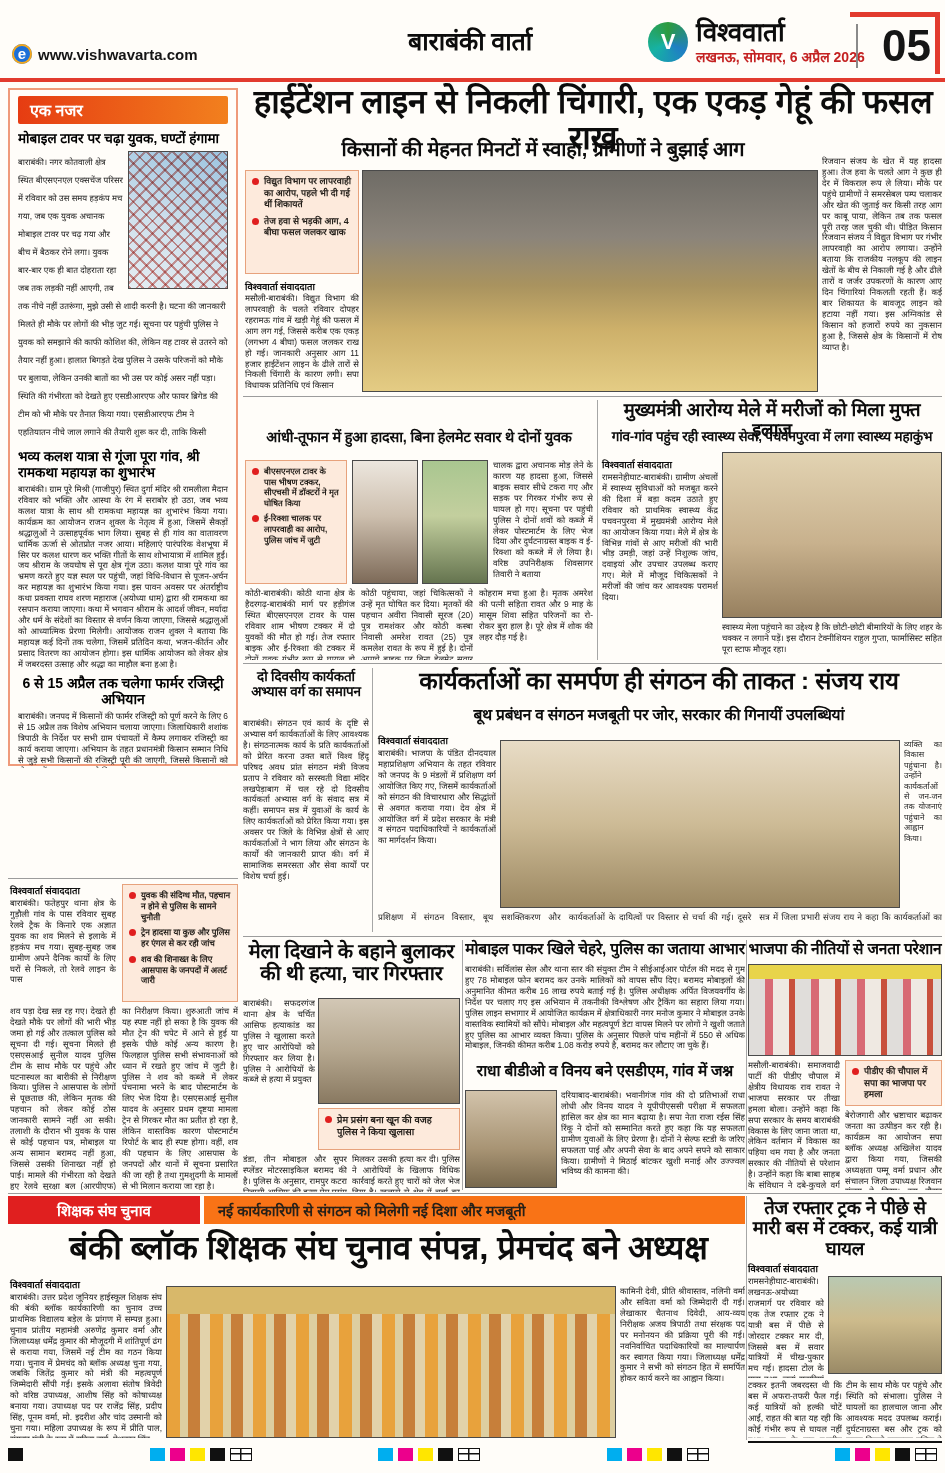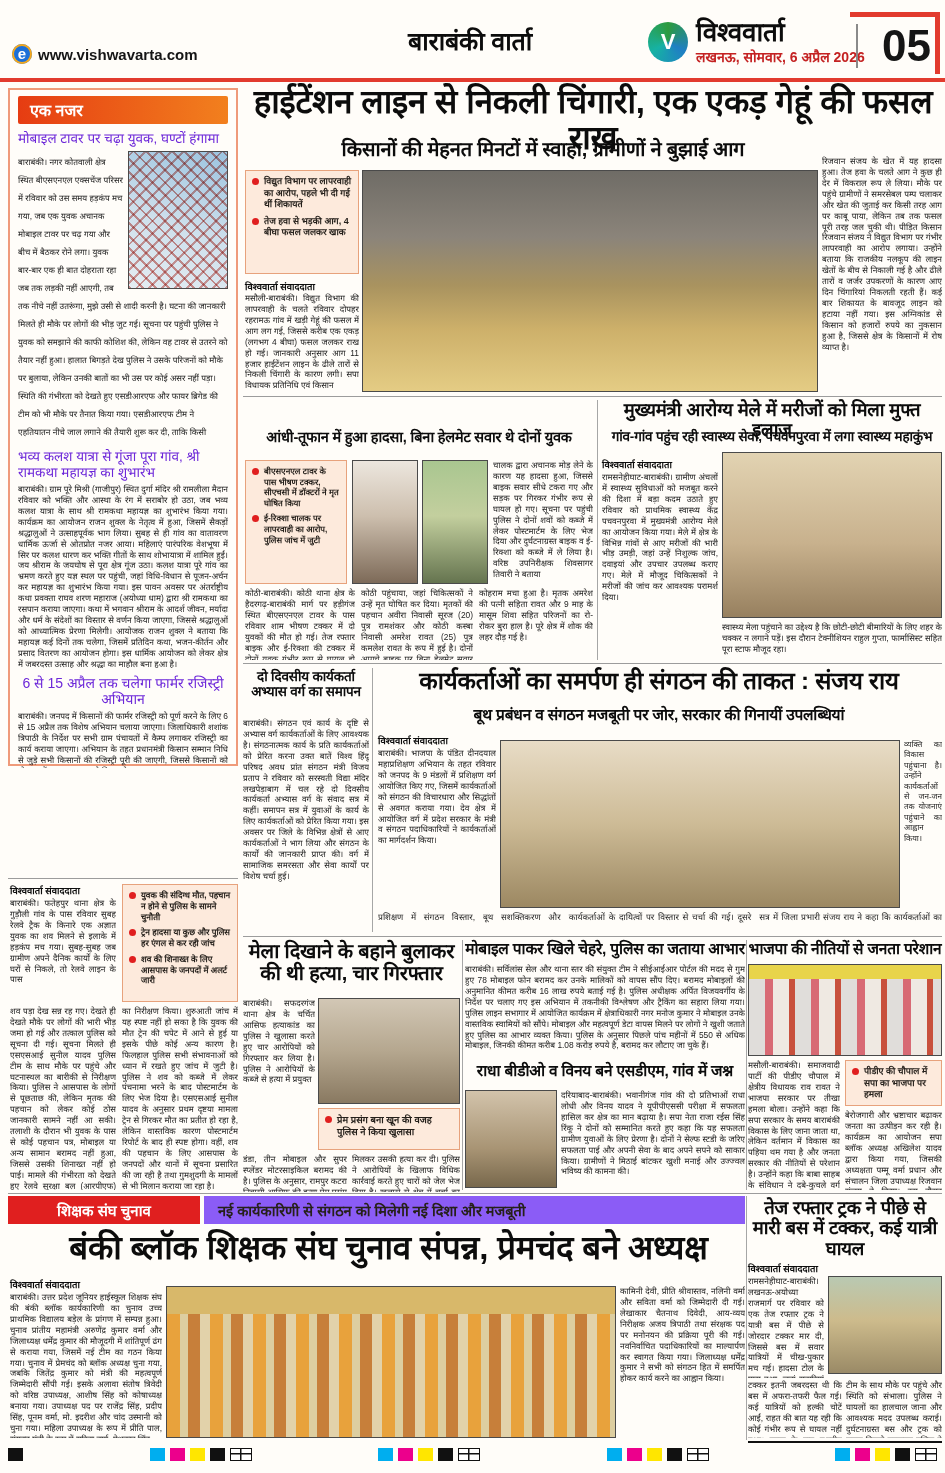--- a/index.html
+++ b/index.html
@@ -26,21 +26,21 @@
          box-shadow:inset 0 0 0 2px #f4a81d}
   .vlogo{width:40px;height:40px;border-radius:50%;
          background:conic-gradient(#2d9a3e,#1f7fc4,#16b2a4,#2d9a3e);
          color:#fff;font-weight:bold;font-size:22px;line-height:40px;text-align:center}
   .pn{border-top:5px solid #e23b2e;border-right:5px solid #e23b2e;display:flex;align-items:center}
   .pnum{border-left:2px solid #8a8a8a;padding-left:24px;font-size:44px;font-weight:bold;line-height:1}
   
   .sbox{border:2px solid #ef9a7a;background:#fffdf9;padding:6px 8px}
   .sbar{background:linear-gradient(90deg,#e63c12,#f2801e);color:#fff;font-weight:bold;
         font-size:16px;padding:3px 12px;border-radius:2px}
-  .shl{font-size:13.5px;font-weight:normal;line-height:1.15;color:#6d28d9;margin:7px 0 4px}
+  .shl{font-size:13.5px;font-weight:bold;line-height:1.15;color:#000000;margin:7px 0 4px}
   
   .ph-tower{background:linear-gradient(200deg,#9cc4e0,#cfe0ec 55%,#e4ecf2),
     repeating-linear-gradient(45deg,rgba(190,45,35,.5) 0 2px,transparent 2px 9px),
     repeating-linear-gradient(-45deg,rgba(190,45,35,.45) 0 2px,transparent 2px 9px);background-blend-mode:multiply}
   .ph-field{background:linear-gradient(180deg,#6f6c66 0%,#8b847a 30%,#a9935f 52%,#cdb06a 72%,#e4cc84 100%)}
   .ph-port1{background:linear-gradient(180deg,#ece6de 0%,#cdbfae 45%,#7d6a58 100%)}
   .ph-port2{background:linear-gradient(180deg,#a9c690 0%,#c3cf9e 45%,#65744f 100%)}
   .ph-health{background:linear-gradient(180deg,#e2d3b2 0%,#c8b18d 55%,#97805f 100%)}
   .ph-meet{background:linear-gradient(180deg,#e8dcc6 0%,#cdbb96 50%,#9c8862 100%)}
   .ph-police{background:linear-gradient(180deg,#d2c7b5 0%,#b5a78f 50%,#897961 100%)}
@@ -52,21 +52,21 @@
   .ph-truck{background:linear-gradient(180deg,#b9c9b2 0%,#cdbb8c 45%,#9a8a66 100%)}
   
   .marks{display:flex;align-items:center;justify-content:space-between}
   .grp{display:flex;align-items:center;gap:5px}
   .sq{width:15px;height:13px;display:inline-block}
   .reg{width:22px;height:13px;border:1.5px solid #111;
        background:linear-gradient(#111,#111) center/100% 1.5px no-repeat,
                   linear-gradient(#111,#111) center/1.5px 100% no-repeat,#fff}
   .lbl-red{background:#e01f1f;color:#fff;font-weight:bold;font-size:15px;
            display:flex;align-items:center;justify-content:center}
-  .strip{background:#8b5cf6;color:#262019;font-weight:bold;font-size:14.5px;
+  .strip{background:#f97316;color:#262019;font-weight:bold;font-size:14.5px;
          display:flex;align-items:center;padding-left:14px}
 </style>
 </head>
 <body>
 
 <div id="page">
 
   <div class="abs" style="left:12px;top:44px;display:flex;gap:6px;align-items:center">
     <span class="eicon">e</span>
     <span style="font-size:15px;font-weight:bold">www.vishwavarta.com</span>

